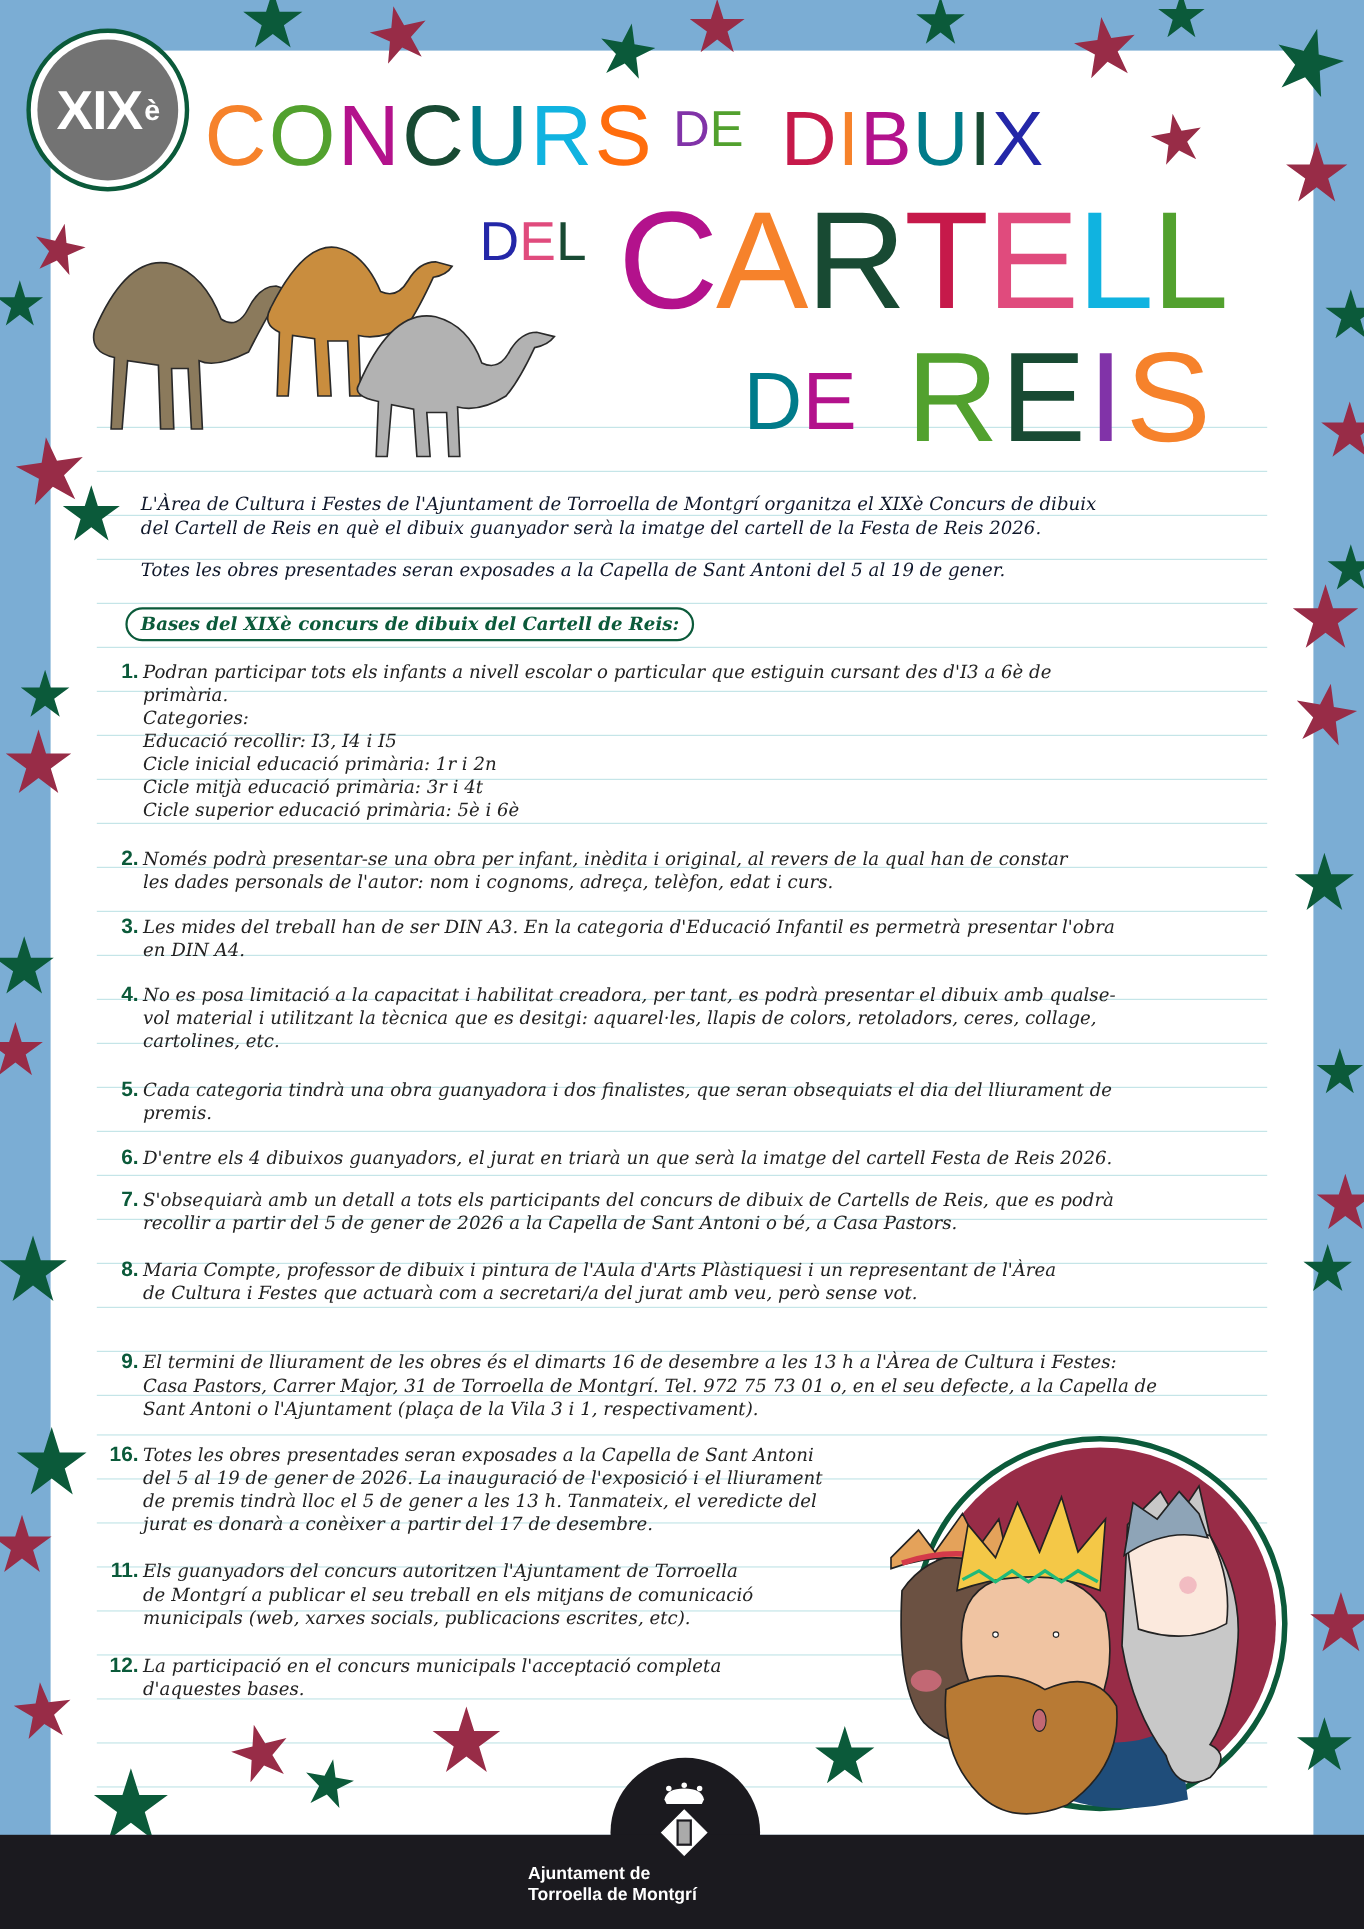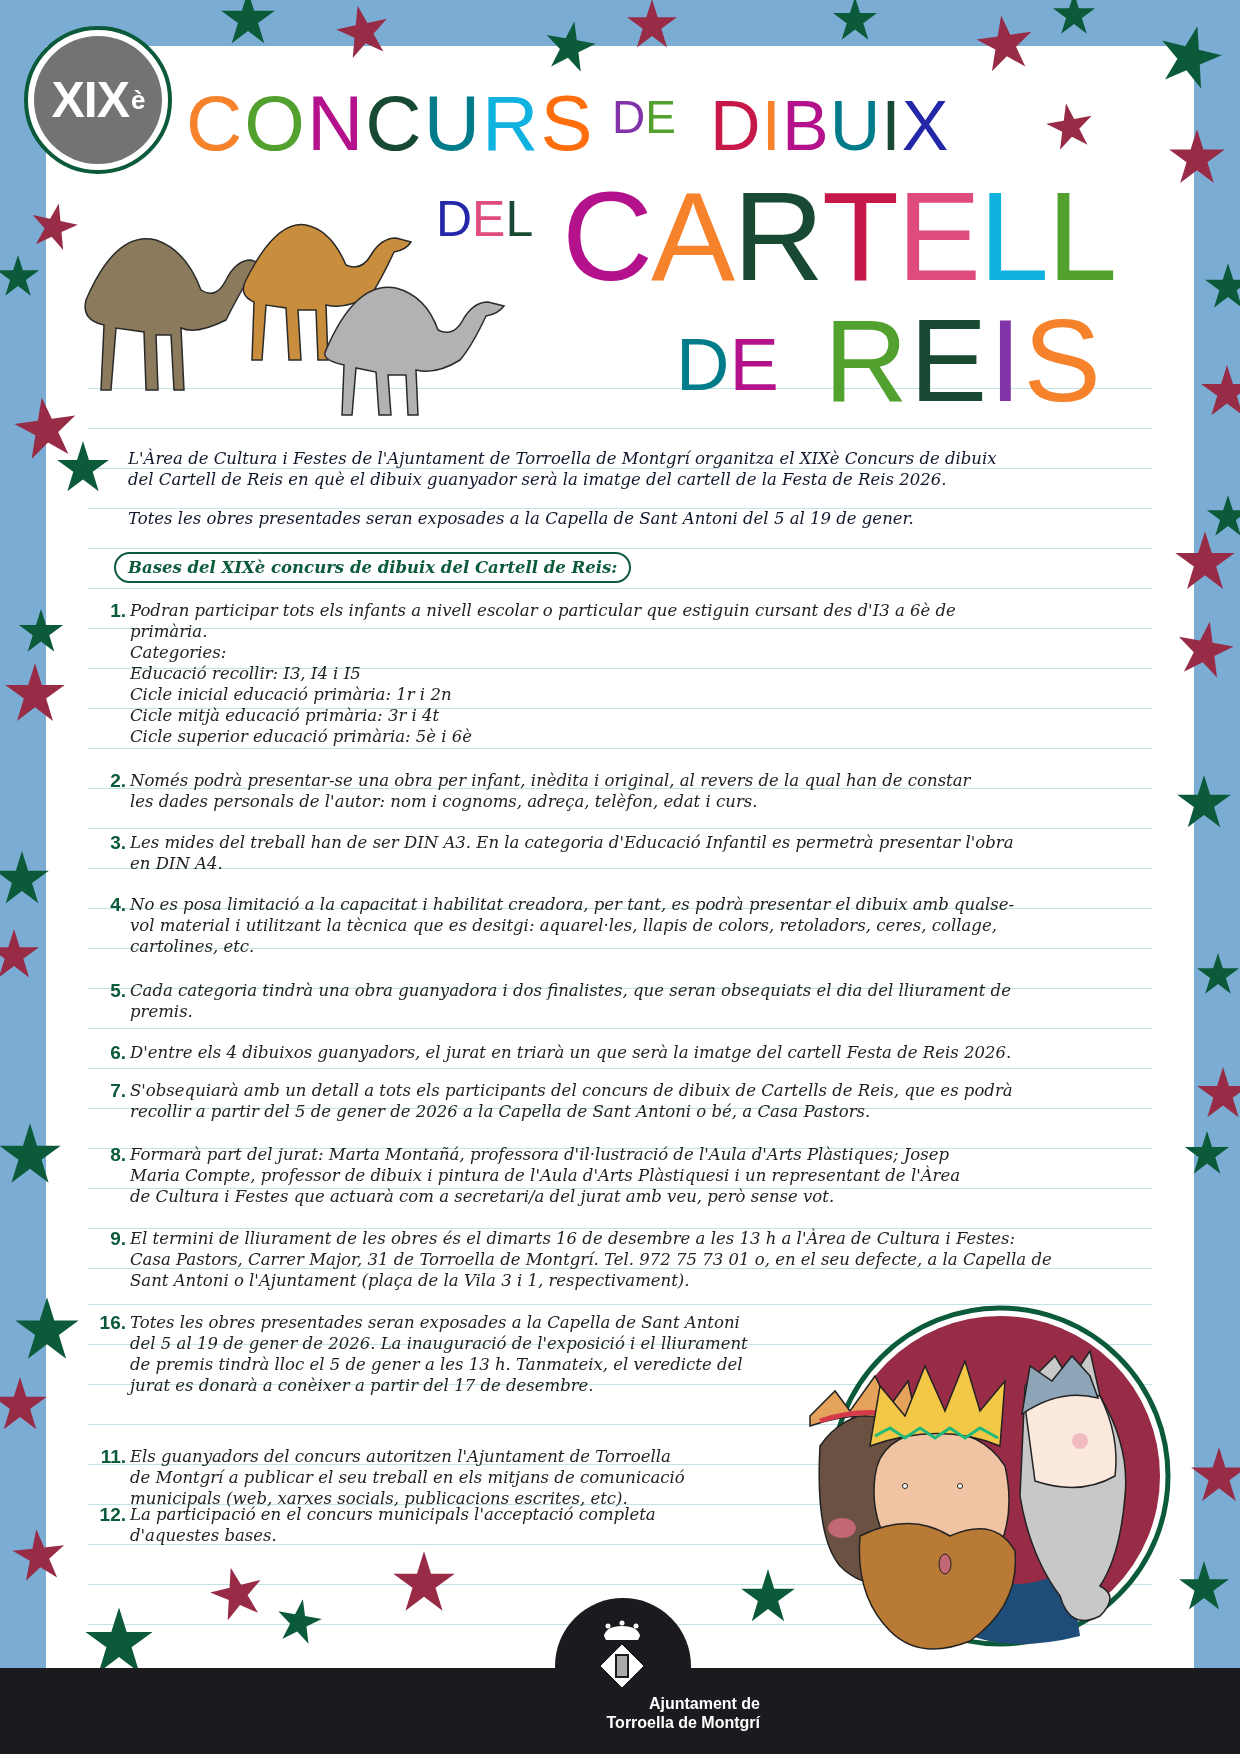--- a/index.html
+++ b/index.html
@@ -16,21 +16,21 @@
     position: absolute; left: 88px; width: 1064px; height: 1px; background: #bfe3e6;
   }
   .footer-bar {
     position: absolute; left: 0; top: 1668px; width: 1240px; height: 86px; background: #1b1a1f;
   }
   .footer-dome {
     position: absolute; left: 555px; top: 1598px; width: 136px; height: 136px; border-radius: 50%;
     background: #1b1a1f;
   }
   .footer-text {
-    position: absolute; left: 480px; top: 1694px; width: 280px; text-align: right;
+    position: absolute; left: 480px; top: 1694px; width: 280px; text-align: left;
     color: #ffffff; font-family: "Liberation Sans", sans-serif; font-weight: bold; font-size: 16px; line-height: 19px;
   }
   .coat { position: absolute; left: 594px; top: 1620px; width: 56px; height: 70px; }
   .badge {
     position: absolute; left: 24px; top: 26px; width: 148px; height: 148px; border-radius: 50%;
     border: 4px solid #0b5a3a; box-sizing: border-box; background: #fff;
   }
   .badge-inner {
     position: absolute; left: 6px; top: 6px; right: 6px; bottom: 6px; border-radius: 50%;
     background: #737373; color: #fff; display: flex; align-items: center; justify-content: center;
@@ -320,21 +320,20 @@
   <div class="item" style="top:1080px;">
     <span class="num">7.</span>
     <div class="text">
       <span class="line">S'obsequiarà amb un detall a tots els participants del concurs de dibuix de Cartells de Reis, que es podrà</span>
       <span class="line">recollir a partir del 5 de gener de 2026 a la Capella de Sant Antoni o bé, a Casa Pastors.</span>
     </div>
   </div>
   <div class="item" style="top:1144px;">
     <span class="num">8.</span>
     <div class="text">
-      <span class="line">Formarà part del jurat: Marta Montañá, professora d'il·lustració de l'Aula d'Arts Plàstiques; Josep</span>
       <span class="line">Maria Compte, professor de dibuix i pintura de l'Aula d'Arts Plàstiquesi i un representant de l'Àrea</span>
       <span class="line">de Cultura i Festes que actuarà com a secretari/a del jurat amb veu, però sense vot.</span>
     </div>
   </div>
   <div class="item" style="top:1228px;">
     <span class="num">9.</span>
     <div class="text">
       <span class="line">El termini de lliurament de les obres és el dimarts 16 de desembre a les 13 h a l'Àrea de Cultura i Festes:</span>
       <span class="line">Casa Pastors, Carrer Major, 31 de Torroella de Montgrí. Tel. 972 75 73 01 o, en el seu defecte, a la Capella de</span>
       <span class="line">Sant Antoni o l'Ajuntament (plaça de la Vila 3 i 1, respectivament).</span>
@@ -342,21 +341,21 @@
   </div>
   <div class="item narrow" style="top:1312px;">
     <span class="num">16.</span>
     <div class="text">
       <span class="line">Totes les obres presentades seran exposades a la Capella de Sant Antoni</span>
       <span class="line">del 5 al 19 de gener de 2026. La inauguració de l'exposició i el lliurament</span>
       <span class="line">de premis tindrà lloc el 5 de gener a les 13 h. Tanmateix, el veredicte del</span>
       <span class="line">jurat es donarà a conèixer a partir del 17 de desembre.</span>
     </div>
   </div>
-  <div class="item narrow" style="top:1418px;margin-top:28px;">
+  <div class="item narrow" style="top:1418px;">
     <span class="num">11.</span>
     <div class="text">
       <span class="line">Els guanyadors del concurs autoritzen l'Ajuntament de Torroella</span>
       <span class="line">de Montgrí a publicar el seu treball en els mitjans de comunicació</span>
       <span class="line">municipals (web, xarxes socials, publicacions escrites, etc).</span>
     </div>
   </div>
   <div class="item narrow" style="top:1504px;">
     <span class="num">12.</span>
     <div class="text">

